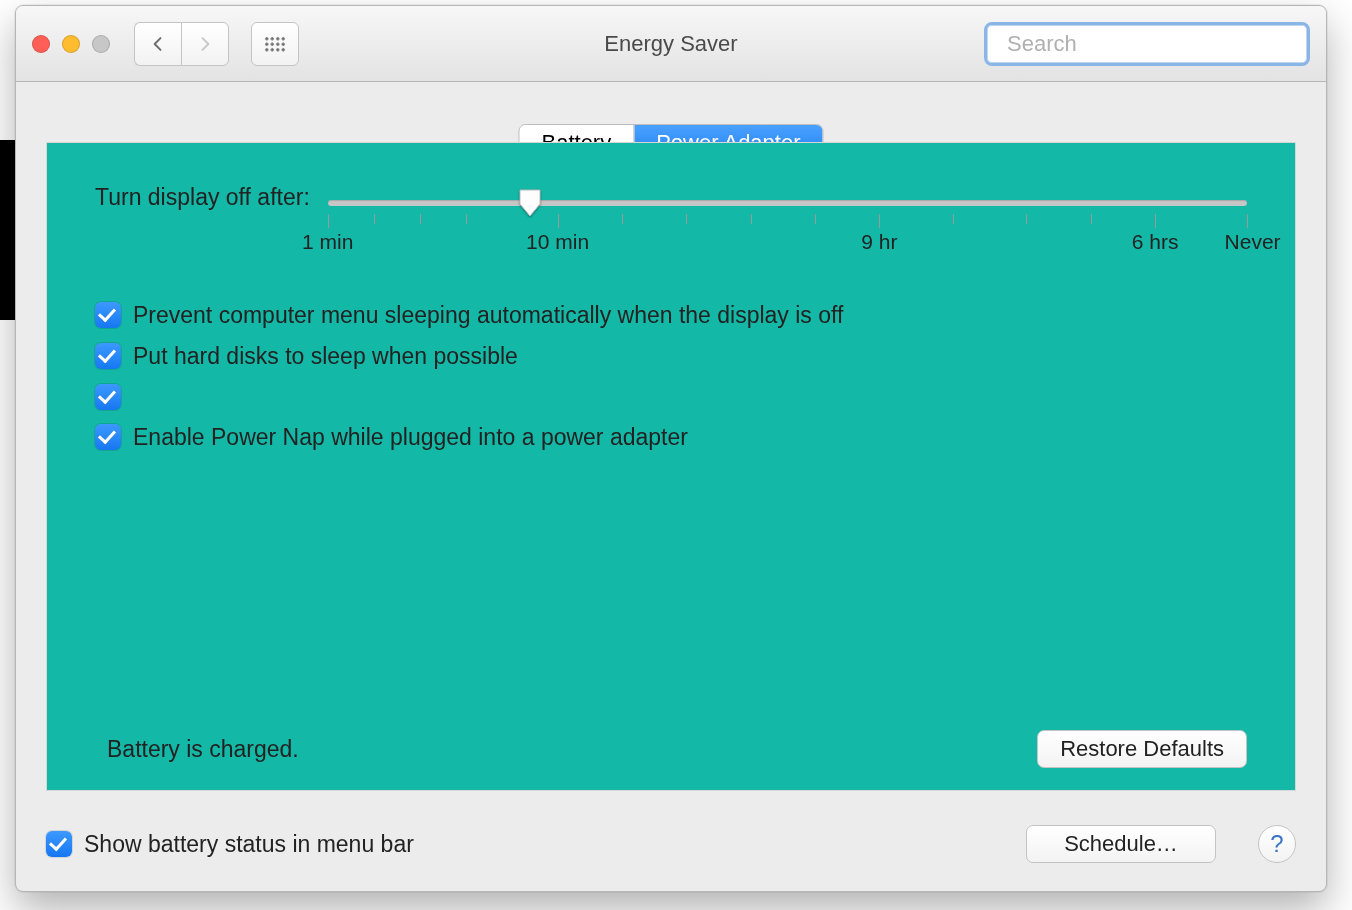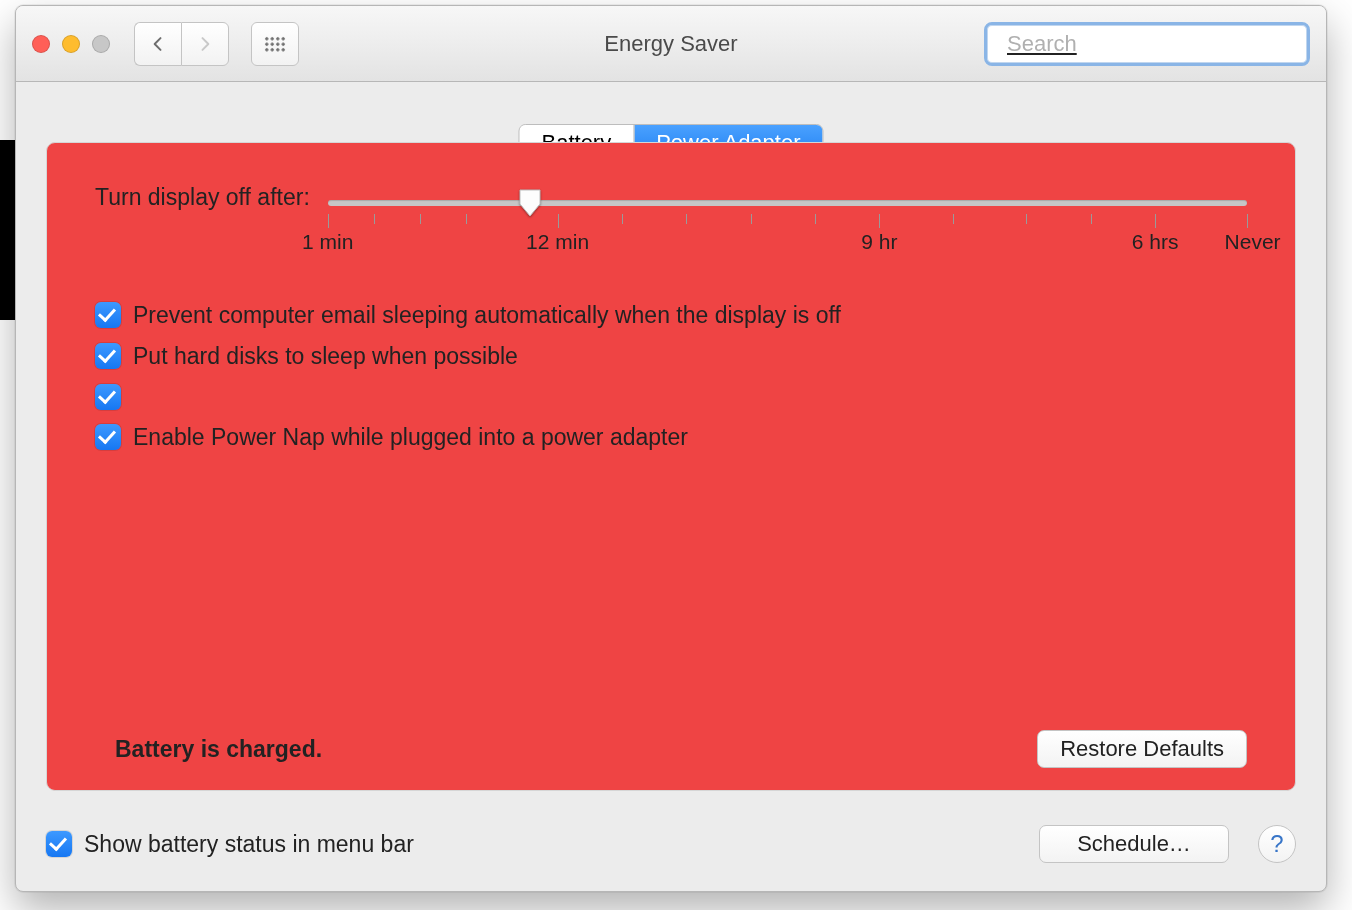--- a/index.html
+++ b/index.html
@@ -44,21 +44,20 @@
   
   .titlebar {
     height: 76px;
     background: linear-gradient(#f7f7f7,#e3e3e3);
     border-bottom: 1px solid #b7b7b7;
     display: flex;
     align-items: center;
     padding: 0 16px;
     box-sizing: border-box;
     position: relative;
-    text-decoration: underline;
   }
   .traffic-lights { display:flex; gap:12px; }
   .tl-btn { width:16px; height:16px; border-radius:50%; border:1px solid rgba(0,0,0,0.15);}
   .tl-close{ background:#ff5f57;}
   .tl-min  { background:#febc2e;}
   .tl-max  { background:#c7c7c7;}
 
   .nav-buttons { display:flex; margin-left:24px;}
   .nav-btn, .grid-btn {
     width:46px; height:42px;
@@ -114,22 +113,22 @@
   }
   .tab + .tab{ border-left:1px solid #bdbdbd;}
   .tab.active{
     background:linear-gradient(#4aa1ff,#1f7ff0); color:#fff;
   }
 
   
   .panel{
     position:absolute;
     left:30px; right:30px; top:60px; bottom:100px;
-    border:1px solid #d6d6d6; border-radius:9px;
-    background:#ef4444;
+    border:1px solid #d6d6d6; border-radius:1px;
+    background:#14b8a6;
     box-sizing:border-box;
     padding:36px 48px 22px 48px;
     display:flex; flex-direction:column;
   }
 
   
   .slider-row{ display:flex; align-items:flex-start; margin-top:4px;}
   .slider-label{ font-size:23px; color:#222; margin-right:18px; line-height:28px;}
   .slider-area{ flex:1; position:relative; height:72px; margin-top:17px;}
   .slider-track{
@@ -165,35 +164,35 @@
     width:7px; height:13px;
     border:solid #fff; border-width:0 3px 3px 0;
     transform:rotate(42deg);
   }
 
   
   .panel-footer{
     margin-top:auto; display:flex; align-items:center; justify-content:space-between;
     font-size:23px;
   }
-  .status-text{ margin-left:20px;font-weight:bold;}
+  .status-text{ margin-left:12px;}
 
   .mac-btn{
     height:38px; padding:0 22px;
     background:linear-gradient(#ffffff,#f3f3f3);
     border:1px solid #c4c4c4; border-radius:7px;
     font-size:22px; color:#222;
     display:inline-flex; align-items:center; justify-content:center;
     box-shadow:0 1px 0 rgba(255,255,255,0.6) inset;
   }
 
   
   .bottom-bar{
     position:absolute; left:30px; right:30px; bottom:28px;
-    display:flex; align-items:center; gap:11px; font-size:23px;
+    display:flex; align-items:center; gap:24px; font-size:23px;
   }
   .bottom-bar .spacer{ flex:1;}
   .help-btn{
     width:36px; height:36px; border-radius:50%;
     border:1px solid #c4c4c4;
     background:linear-gradient(#ffffff,#f3f3f3);
     display:flex; align-items:center; justify-content:center;
     color:#3775c8; font-size:24px; font-weight:500;
     margin-left:18px;
   }
@@ -268,37 +267,37 @@
             <div class="tick" style="left:53%"></div>
             <div class="tick major" style="left:60%"></div>
             <div class="tick" style="left:68%"></div>
             <div class="tick" style="left:76%"></div>
             <div class="tick" style="left:83%"></div>
             <div class="tick major" style="left:90%"></div>
             <div class="tick major" style="left:100%"></div>
           </div>
           <div class="tick-labels">
             <span style="left:0%">1 min</span>
-            <span style="left:25%">12 min</span>
+            <span style="left:25%">10 min</span>
             <span style="left:60%">9 hr</span>
             <span style="left:90%">6 hrs</span>
             <span style="left:100%; transform:translateX(-40%)">Never</span>
           </div>
           <div class="slider-thumb" id="slider-thumb" style="left: 22%;">
             <svg viewBox="0 0 24 30">
                 <path d="M2 2 H22 V16 L12 28 L2 16 Z" fill="#fdfdfd" stroke="#bdbdbd"></path>
               </svg>
           </div>
         </div>
       </div>
 
       <div class="options">
         <label class="opt">
           <span class="cb"></span>
-          <span>Prevent computer email sleeping automatically when the display is off</span>
+          <span>Prevent computer menu sleeping automatically when the display is off</span>
         </label>
         <label class="opt">
           <span class="cb"></span>
           <span>Put hard disks to sleep when possible</span>
         </label>
         <label class="opt">
           <span class="cb"></span>
         </label>
         <label class="opt" style="margin-bottom:2px;">
           <span class="cb"></span>

